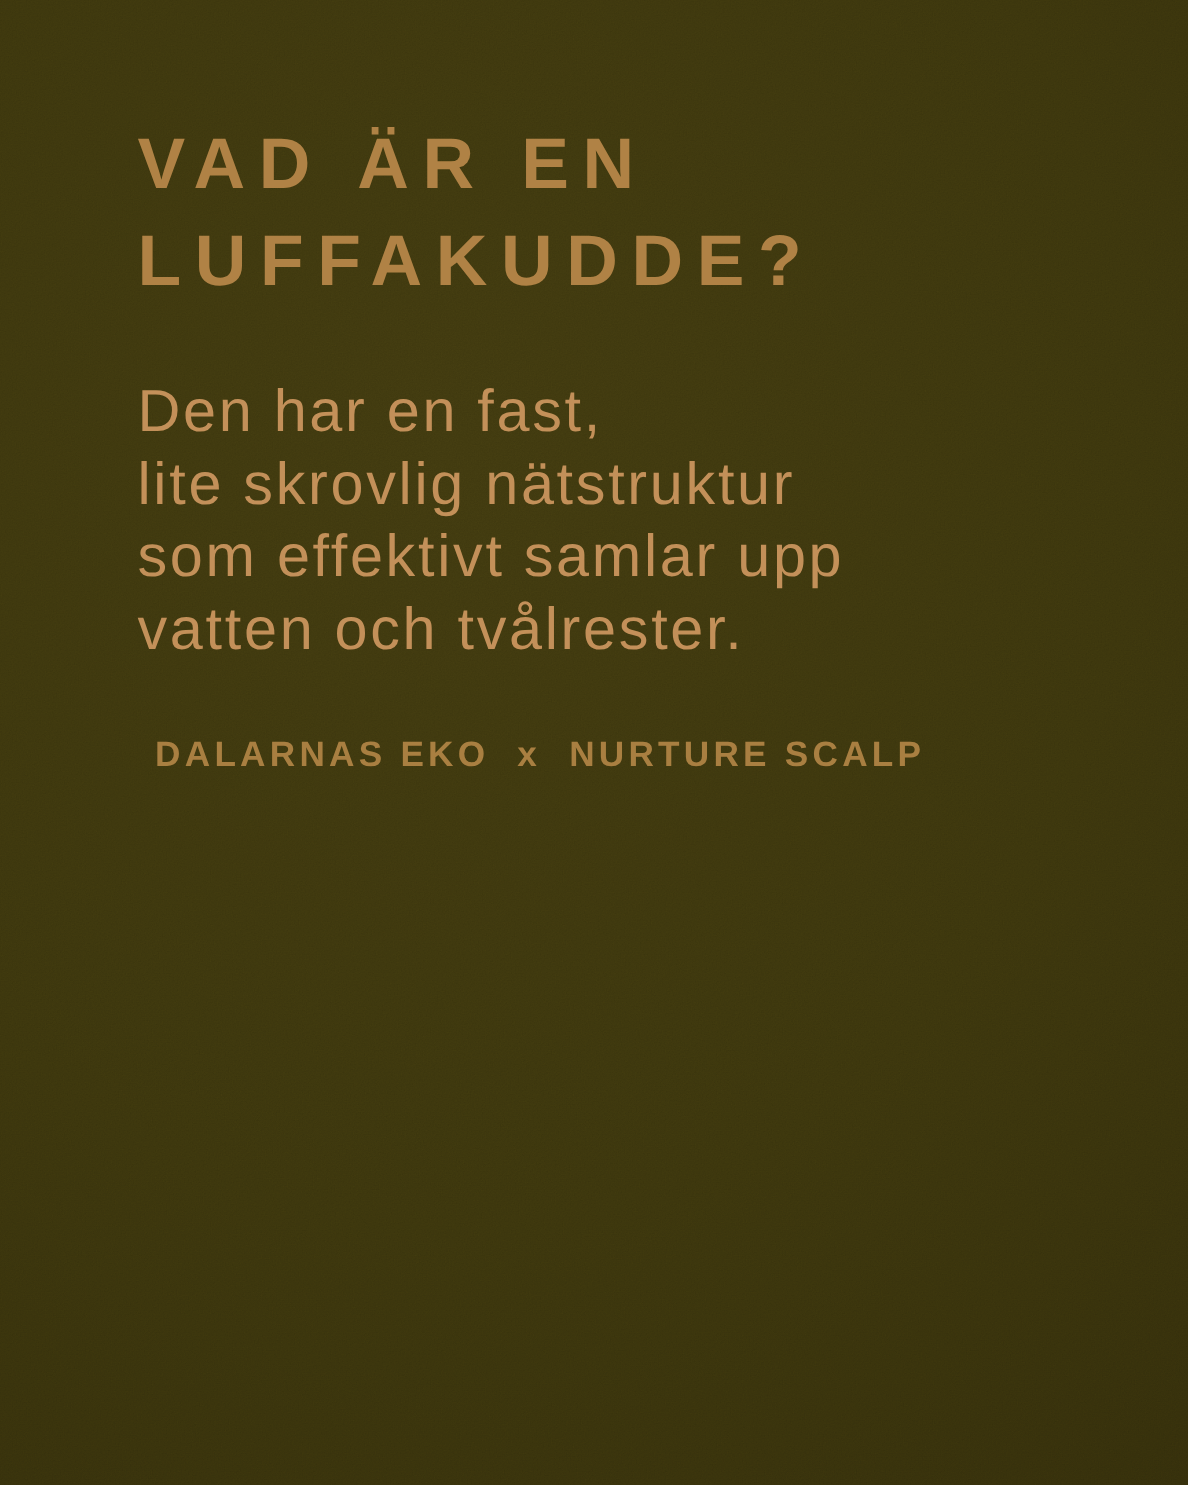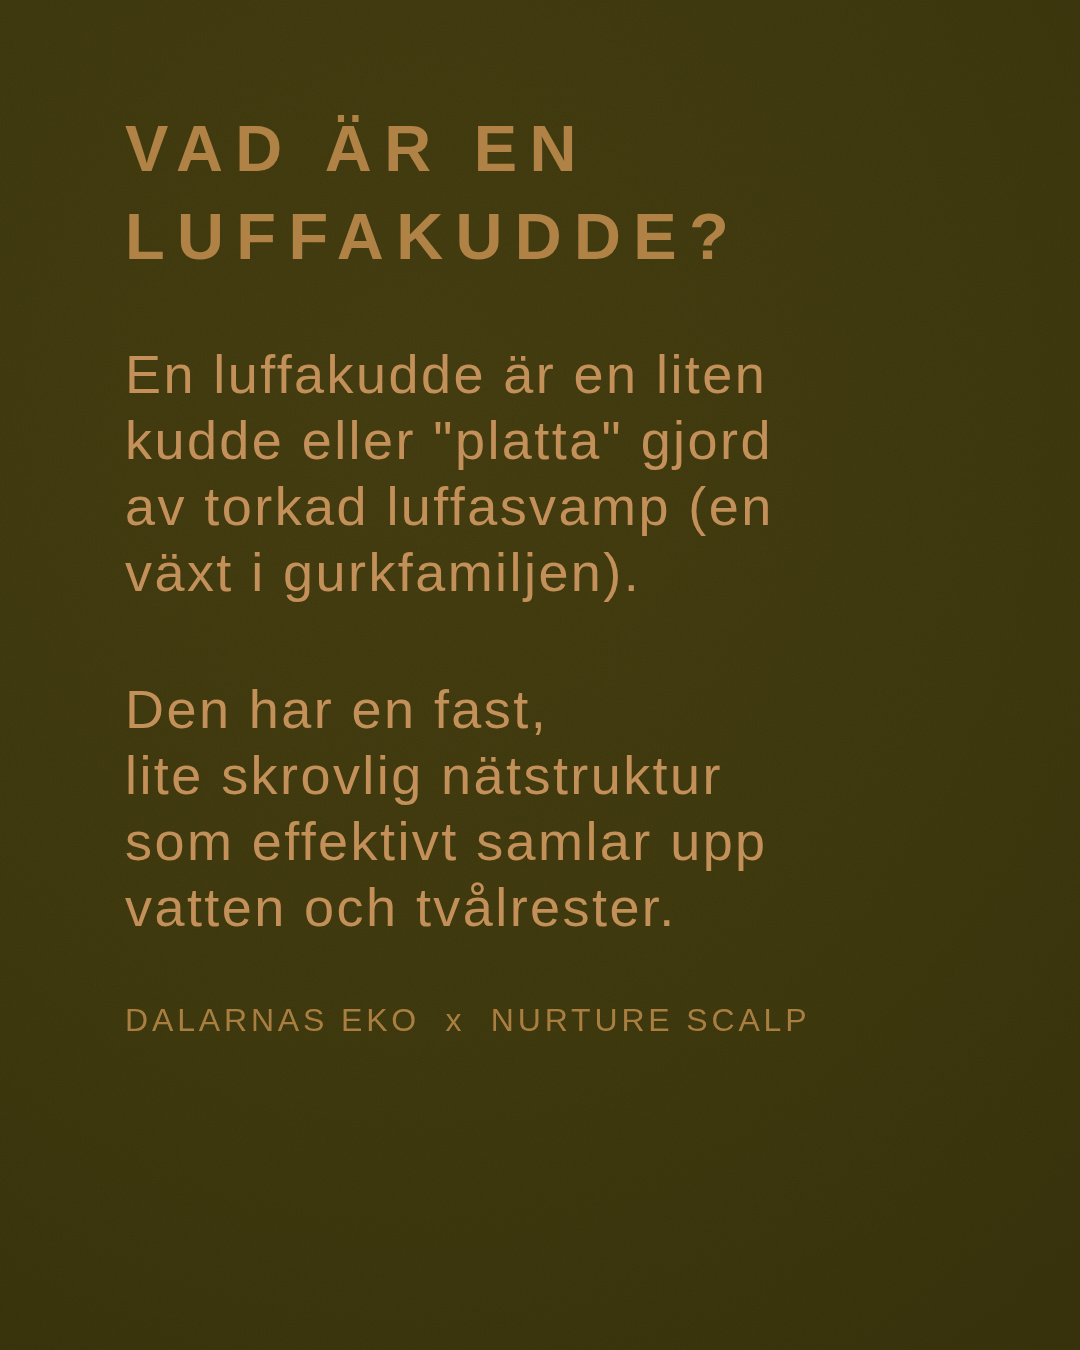--- a/index.html
+++ b/index.html
@@ -46,22 +46,22 @@
     font-weight: 300;
     font-size: 54px;
     line-height: 66px;
     letter-spacing: 0.045em;
     color: var(--body-color, #c39059);
     white-space: pre-line;
   }
   .body-paragraph.first { margin-bottom: 71px; }
   .body-paragraph.last  { margin-bottom: 60px; }
   .footer-line {
-    margin: 0;
-    font-weight: normal;
+    margin: 16px;
+    font-weight: bold;
     font-size: 32px;
     line-height: 40px;
     letter-spacing: 0.12em;
     color: var(--footer-color, #a97f41);
     white-space: pre; 
   }
 </style>
 </head>
 <body>
 
@@ -75,24 +75,20 @@
                 0 0 0 0 0
                 0.5 0.5 0.5 0 0"></feColorMatrix>
     </filter>
     <rect width="100%" height="100%" filter="url(#grain)" opacity="0.14"></rect>
   </svg>
 
   <div class="content">
     <h1 class="heading">VAD ÄR EN
 LUFFAKUDDE?</h1>
 
-    <p class="body-paragraph first">En luffakudde är en liten
-kudde eller "platta" gjord
-av torkad luffasvamp (en
-växt i gurkfamiljen).</p>
 
 
     <p class="body-paragraph last">Den har en fast,
 lite skrovlig nätstruktur
 som effektivt samlar upp
 vatten och tvålrester.</p>
 
     <p class="footer-line">DALARNAS EKO  x  NURTURE SCALP</p>
   </div>
 </div>

